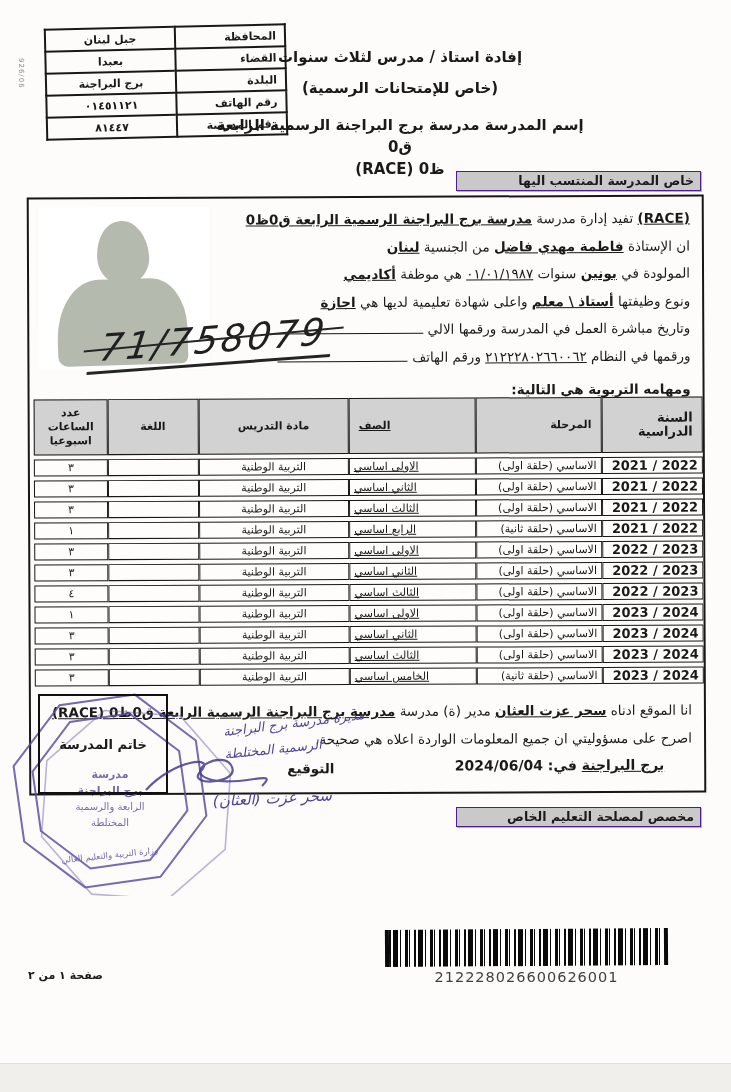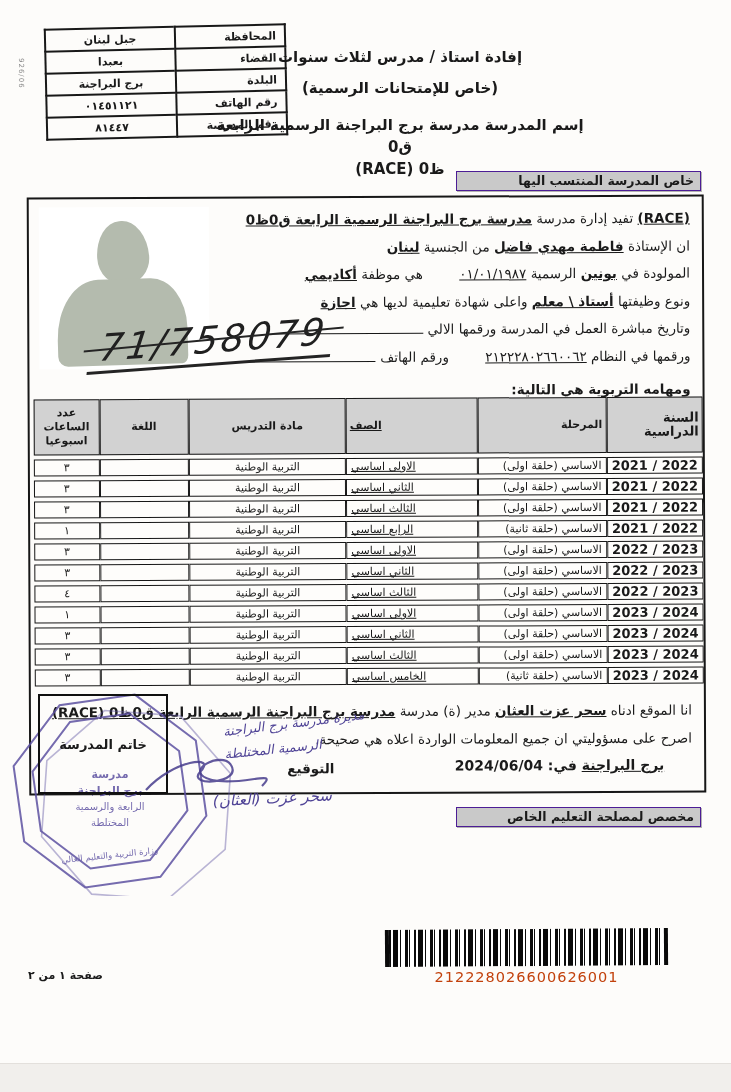--- a/index.html
+++ b/index.html
@@ -1,19 +1,19 @@
 <!DOCTYPE html>
 <html lang="ar"><head>
 <meta charset="utf-8">
 <style>
   html,body{margin:0;padding:0;background:#e9e7e3;}
   #paper{position:relative;width:731px;height:1092px;background:#fdfcfa;overflow:hidden;
          font-family:"DejaVu Sans",sans-serif;color:#1a1a1a;}
   .b{font-weight:normal;}
-  .u{text-decoration:underline;margin-left:32px;}
+  .u{text-decoration:underline;}
   .bu{font-weight:bold;text-decoration:underline;}
 
   
   .header-table{position:absolute;left:45px;top:26px;border-collapse:collapse;
                 transform:rotate(-1.3deg);direction:rtl;}
   .header-table td{border:2px solid #181818;font-size:11px;font-weight:bold;
                    padding:2px 8px;height:16px;}
   .header-table .lbl{width:92px;text-align:right;}
   .header-table .val{width:112px;text-align:center;}
 
@@ -56,21 +56,21 @@
   .hw-num{position:absolute;left:60px;top:120px;font-size:37px;font-style:italic;
           letter-spacing:3px;color:#202020;transform:rotate(-4deg) skewX(-12deg);
           border-bottom:3px solid #242424;padding:0 6px 1px 10px;}
   .hw-num .strike{position:absolute;left:-6px;right:-10px;top:46%;border-top:2.5px solid #242424;
           transform:rotate(-1deg);}
 
   
   .data-table{position:absolute;left:4px;top:196px;border-collapse:separate;border-spacing:0 4px;
               direction:rtl;font-size:11px;}
   .data-table th{background:#d2d2d2;border:1.6px solid #171717;font-weight:bold;
-                 padding:2px 3px;height:50px;vertical-align:middle;text-align:center;line-height:14px;}
+                 padding:2px 9px;height:50px;vertical-align:middle;text-align:center;line-height:14px;}
   .data-table td{border:1.6px solid #171717;height:15px;padding:0 4px;background:#fefdfb;}
   .data-table .c-year{width:88px;text-align:right;font-weight:bold;direction:ltr;font-size:13px;}
   .data-table .c-stage{width:122px;text-align:right;}
   .data-table .c-grade{width:126px;text-align:left;text-decoration:underline;}
   .data-table .c-subject{width:152px;text-align:center;}
   .data-table .c-lang{width:82px;}
   .data-table .c-hours{width:56px;text-align:center;}
 
   
   .declaration{position:absolute;right:12px;top:499px;width:645px;direction:rtl;text-align:right;
@@ -89,21 +89,21 @@
   .hw-name{position:absolute;left:112px;top:792px;width:220px;font-size:15px;transform:rotate(-3deg);}
   .sig-squiggle{position:absolute;left:138px;top:752px;z-index:4;}
 
   
   .barcode{position:absolute;left:385px;top:929px;width:283px;height:37px;transform:rotate(-0.4deg);
     background:repeating-linear-gradient(90deg,#0a0a0a 0 2px,#fff 2px 4px,#0a0a0a 4px 9px,
       #fff 9px 11px,#0a0a0a 11px 12px,#fff 12px 16px,#0a0a0a 16px 19px,#fff 19px 20px,
       #0a0a0a 20px 21px,#fff 21px 25px);
     border-left:4px solid #0a0a0a;border-right:4px solid #0a0a0a;box-sizing:border-box;}
   .barcode-number{position:absolute;left:385px;top:969px;width:283px;text-align:center;
-                  font-size:14.5px;letter-spacing:1px;color:#c2410c;}
+                  font-size:14.5px;letter-spacing:1px;color:#404040;}
 
   .page-num{position:absolute;left:28px;top:969px;font-size:11px;font-weight:bold;direction:rtl;}
 
   .page-edge{position:absolute;left:0;right:0;top:1063px;height:29px;background:#f1efec;
              border-top:1px solid #e3e0dc;}
 </style>
 </head>
 <body>
 
 <div id="paper">
@@ -159,21 +159,21 @@
       </div>
       <div>
         <span>ان الإستاذة</span>
         <span class="bu">فاطمة مهدي فاضل</span>
         <span>من الجنسية</span>
         <span class="bu">لبنان</span>
       </div>
       <div>
         <span>المولودة في</span>
         <span class="bu">بونين</span>
-        <span>الرسمية</span>
+        <span>سنوات</span>
         <span class="u">٠١/٠١/١٩٨٧</span>
         <span>هي موظفة</span>
         <span class="bu">أكاديمي</span>
       </div>
       <div>
         <span>ونوع وظيفتها</span>
         <span class="bu">أستاذ \ معلم</span>
         <span>واعلى شهادة تعليمية لديها هي</span>
         <span class="bu">اجازة</span>
       </div>

